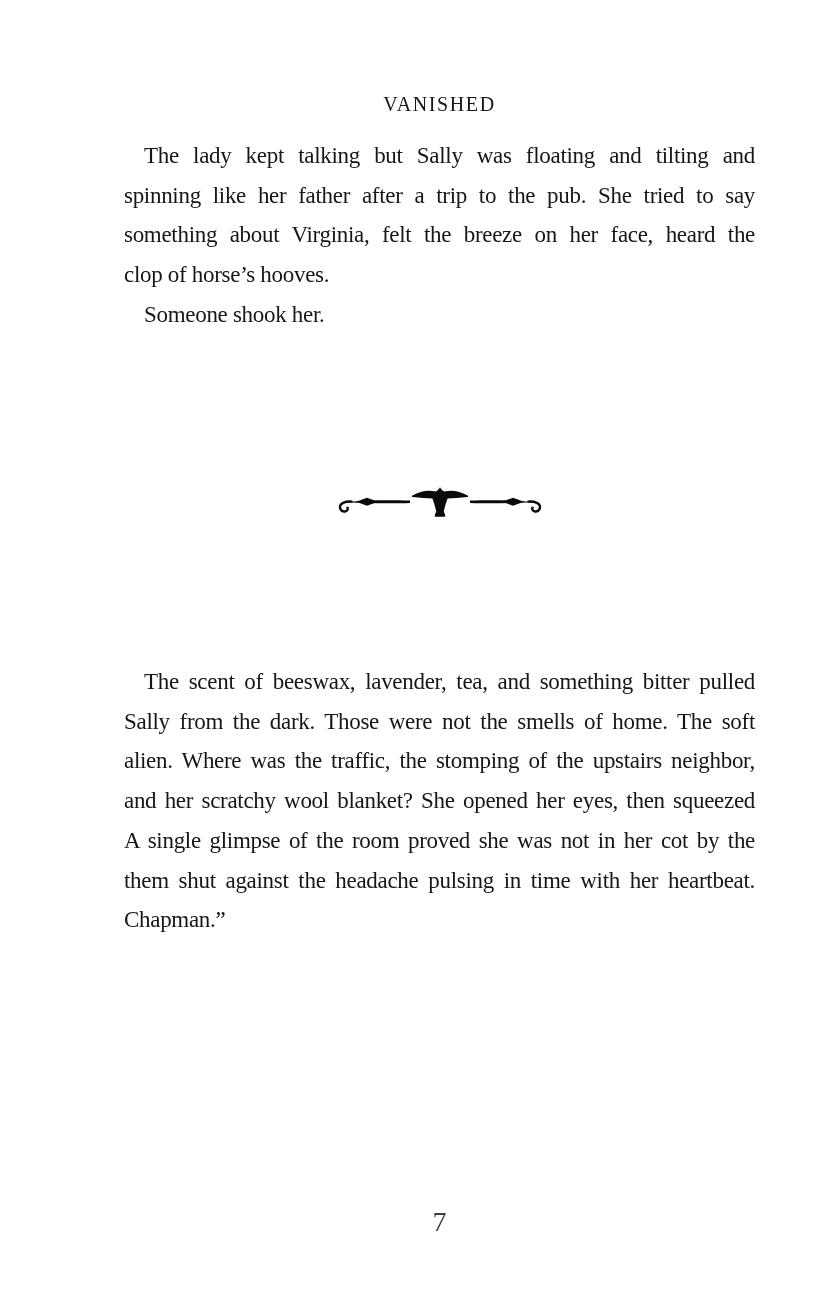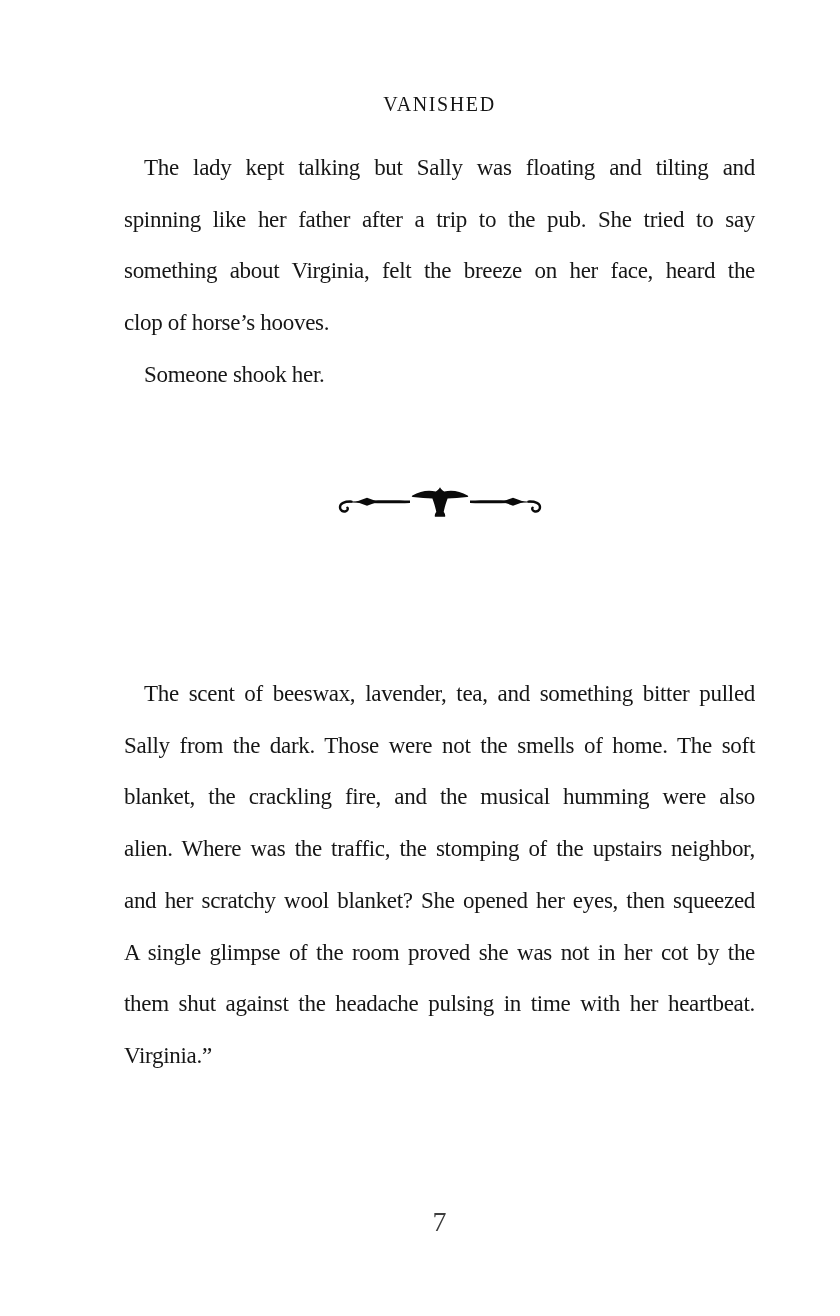--- a/index.html
+++ b/index.html
@@ -48,21 +48,20 @@
     line-height:39.7px;
     letter-spacing:-0.3px;
   }
   .block-1{top:136px;}
   .block-2{top:662px;}
   .para{margin:0;}
   .ln{
     text-align:justify;
     text-align-last:justify;
     white-space:nowrap;
-    margin-top:12px;
   }
   .ln.last{
     text-align-last:left;
   }
   .ln.ind{
     padding-left:20px;
   }
   .ornament{
     position:absolute;
     top:486px;
@@ -136,27 +135,26 @@
             C83,5.2 91.5,3.4 98.7,5.6
             C100.6,4.6 101.7,3.2 103,1.2 Z"></path>
         </g>
       </svg>
     </div>
 
     <section class="block block-2">
       <p class="para">
         <span class="ln ind" style="display:block">The scent of beeswax, lavender, tea, and something bitter pulled</span>
         <span class="ln" style="display:block">Sally from the dark. Those were not the smells of home. The soft</span>
-        <span class="ln" style="display:block">blanket, the crackling fire, and the musical humming were also</span>
         <span class="ln" style="display:block">alien. Where was the traffic, the stomping of the upstairs neighbor,</span>
         <span class="ln" style="display:block">and her scratchy wool blanket? She opened her eyes, then squeezed</span>
         <span class="ln" style="display:block">A single glimpse of the room proved she was not in her cot by the</span>
         <span class="ln" style="display:block">them shut against the headache pulsing in time with her heartbeat.</span>
       </p>
       <p class="para">
-        <span class="ln last" style="display:block">Virginia.”</span>
+        <span class="ln last" style="display:block">Chapman.”</span>
       </p>
     </section>
 
     <div class="folio">7</div>
 
   </div>
 </div>
 
 </body></html>

